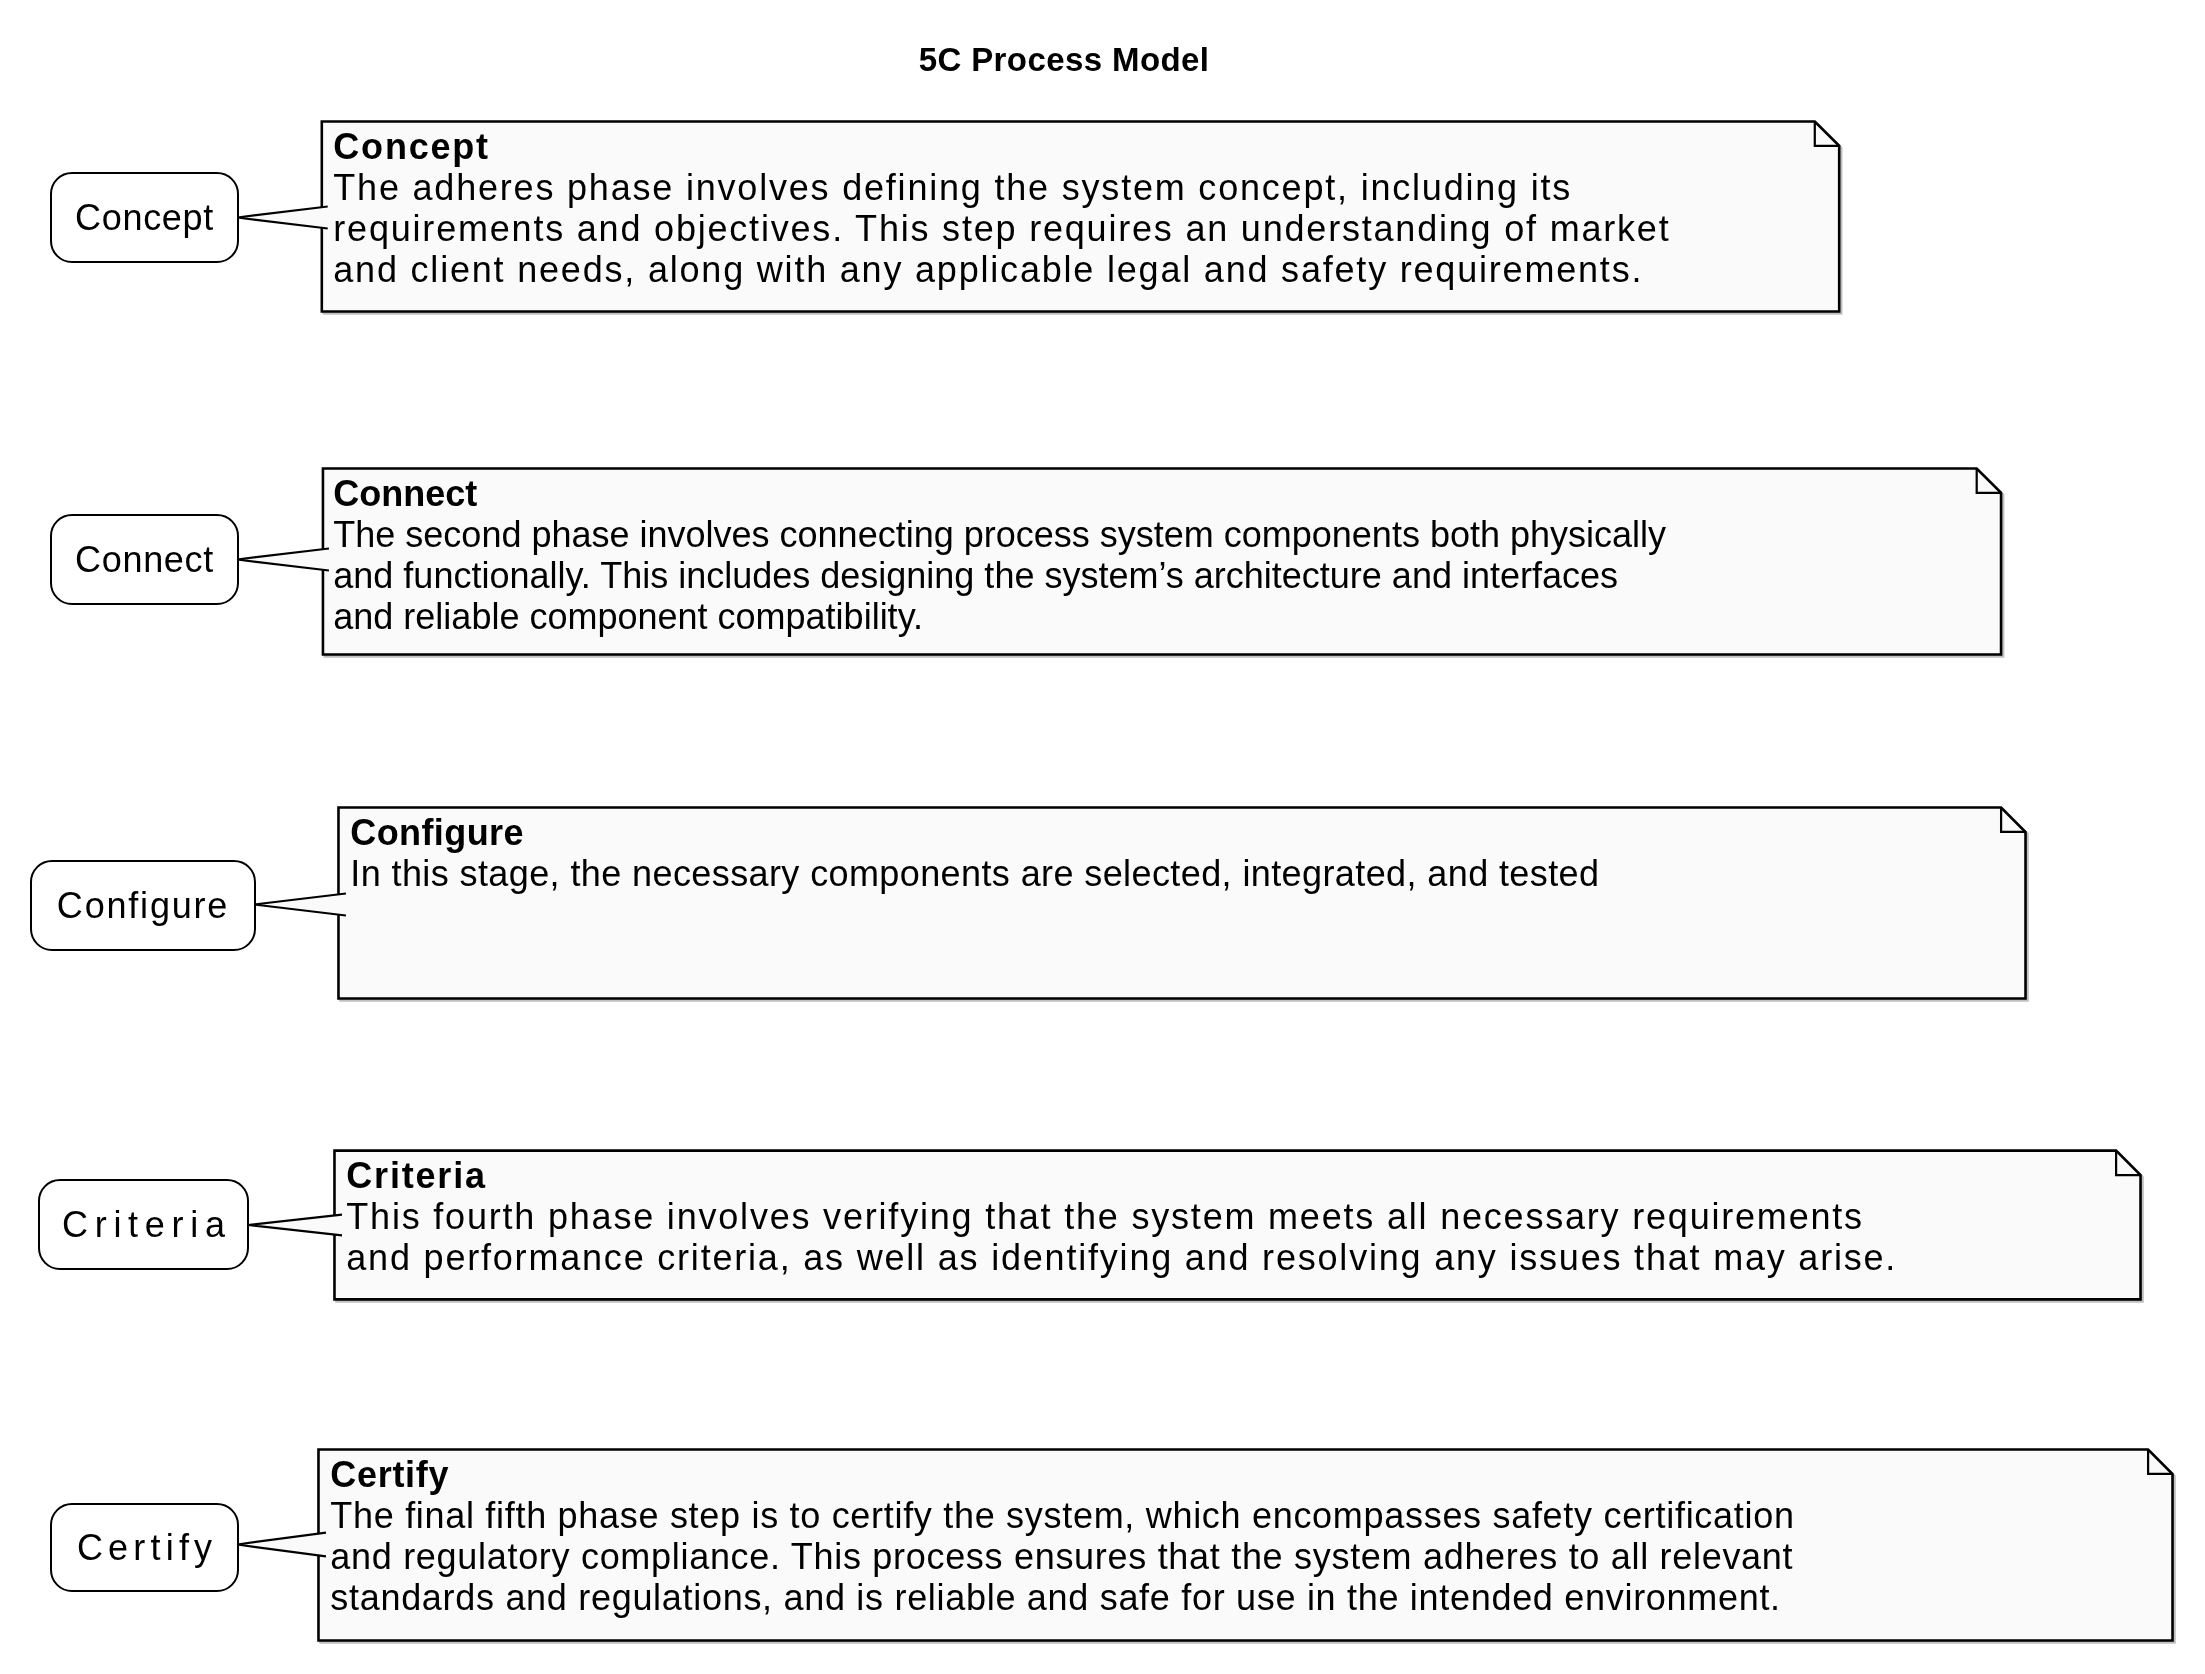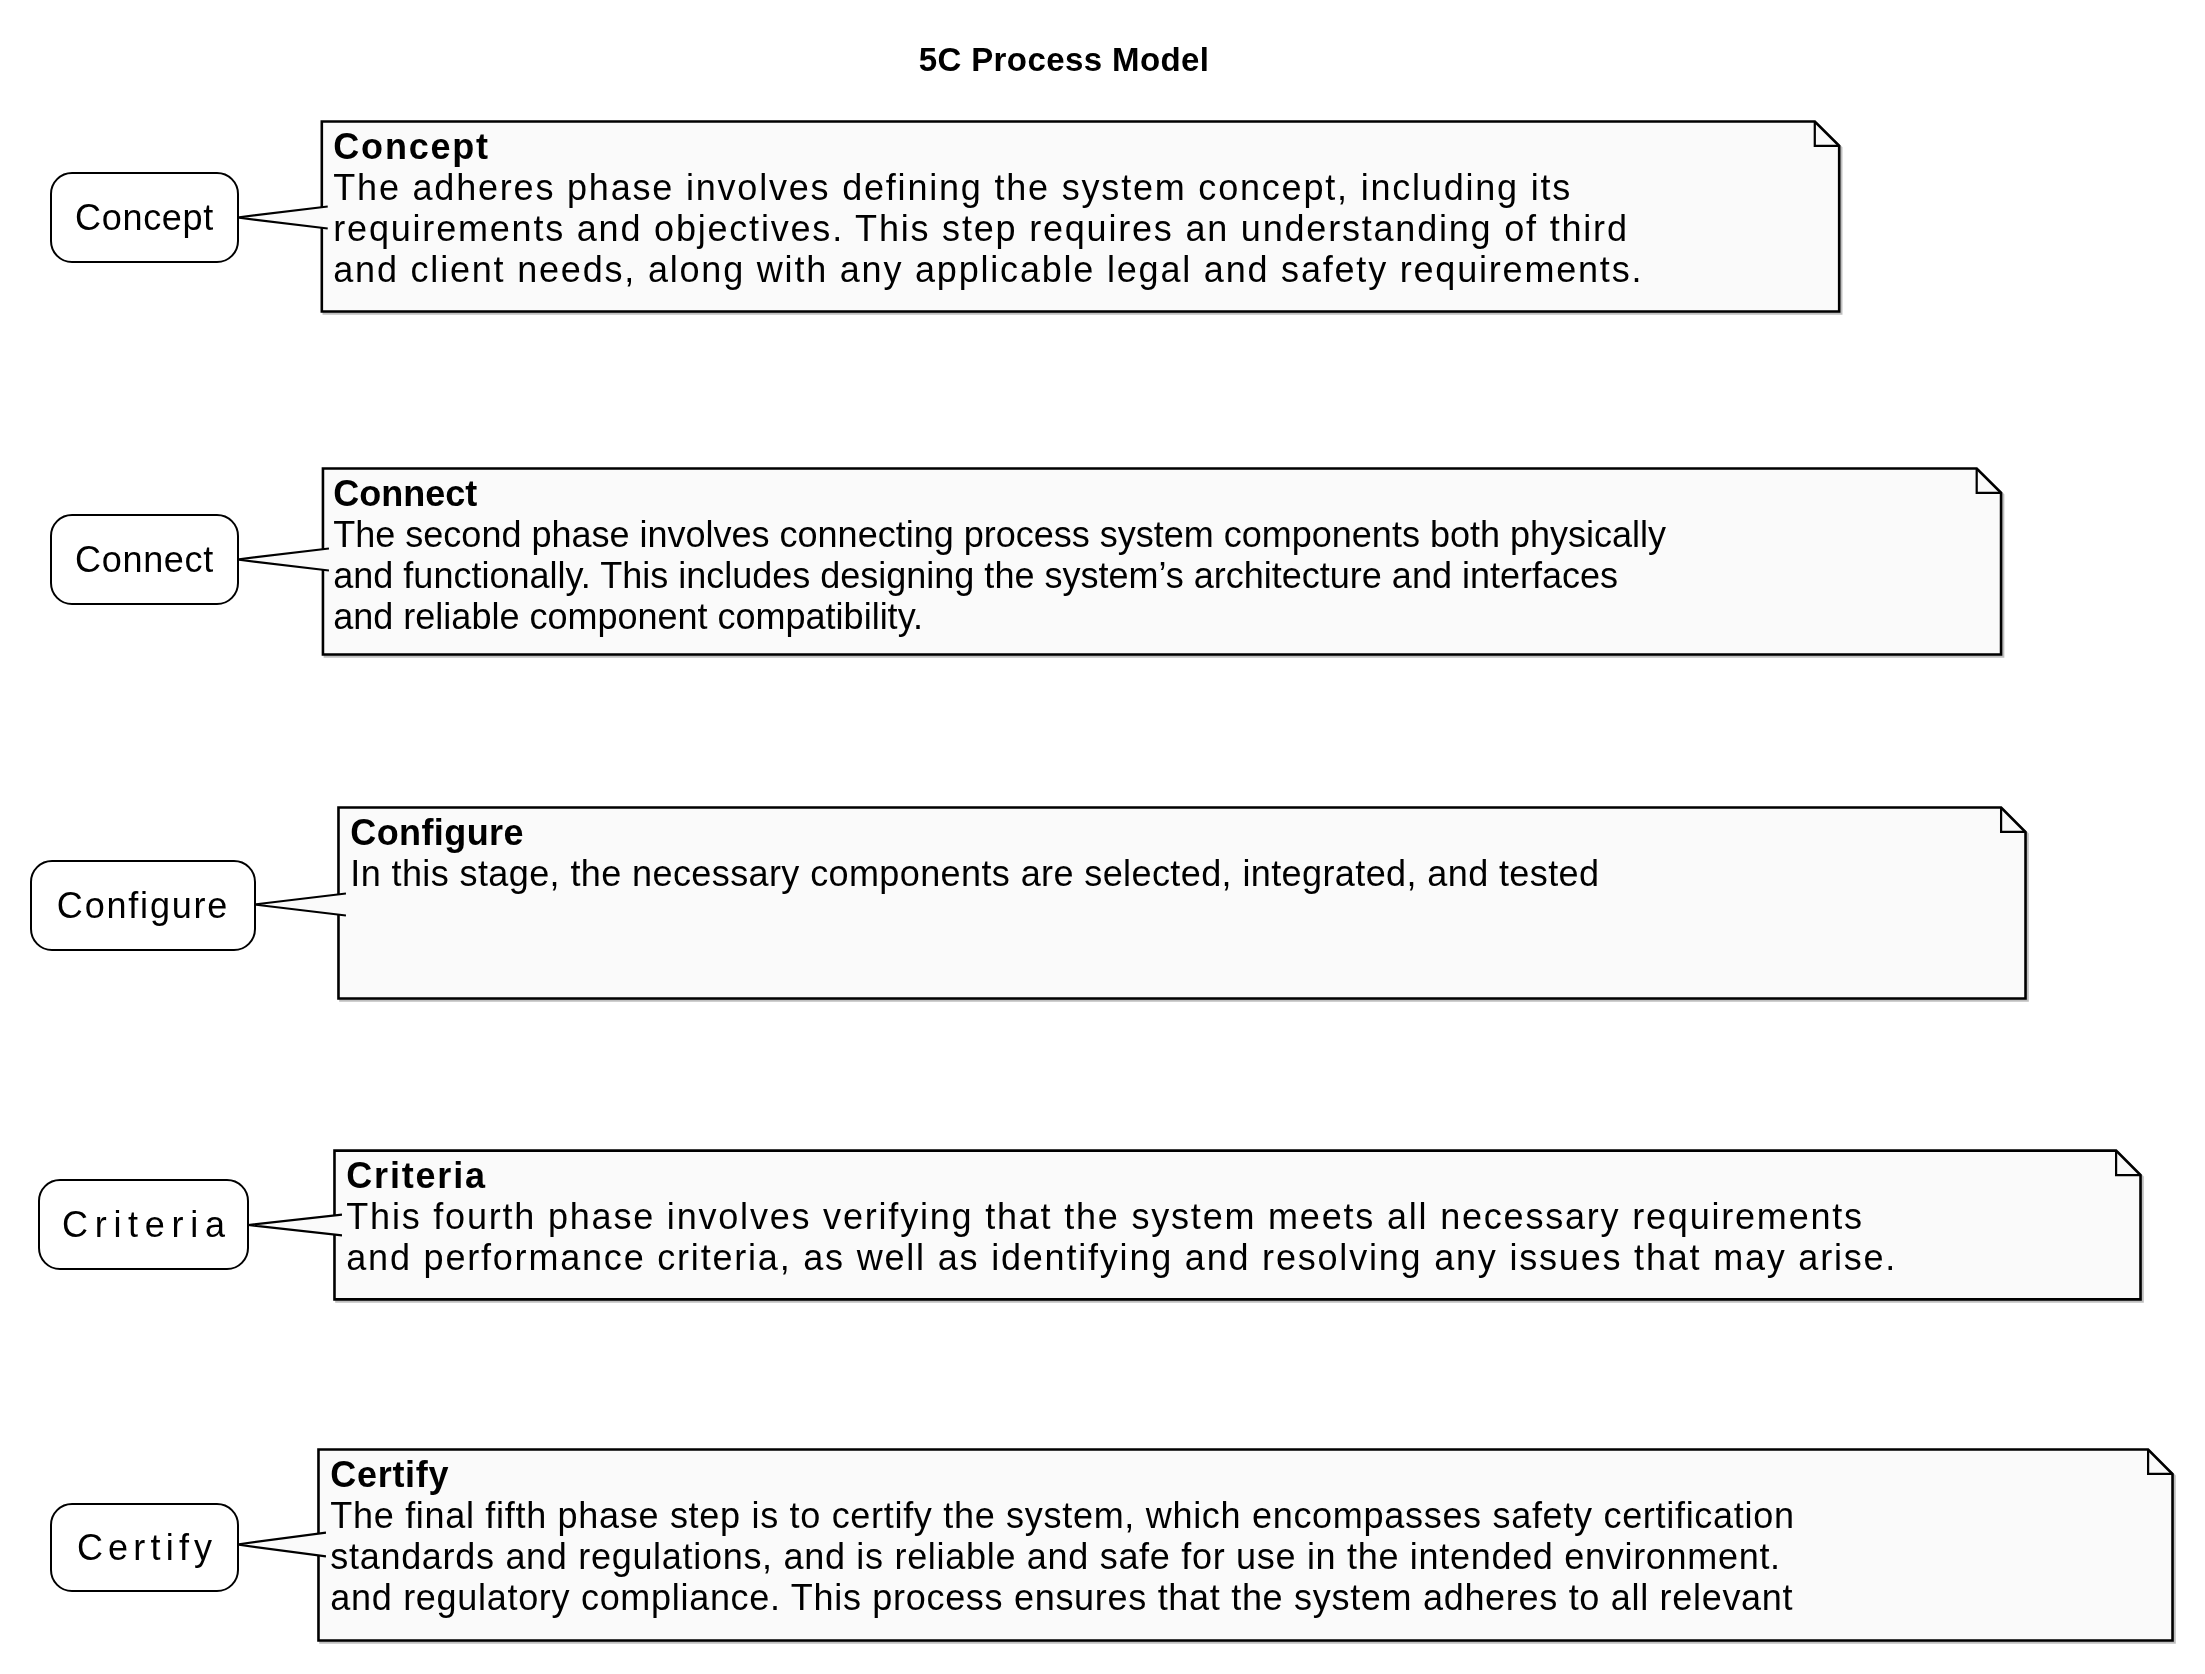--- a/index.html
+++ b/index.html
@@ -81,21 +81,21 @@
     <span class="sp1">Concept</span>
   </div>
   <div class="note note1">
     <svg width="1521" height="193" viewBox="0 0 2056 261">
       <path d="M2 2 L2021 2 L2054 35 L2054 259 L2 259 Z" fill="#fafafa" stroke="#000" stroke-width="3.5"></path>
       <path d="M2021 2 L2021 35 L2054 35" fill="none" stroke="#000" stroke-width="3"></path>
     </svg>
     <div class="note-body ls25">
       <span class="note-title">Concept</span>
       <span class="note-line">The adheres phase involves defining the system concept, including its</span>
-      <span class="note-line">requirements and objectives. This step requires an understanding of third</span>
+      <span class="note-line">requirements and objectives. This step requires an understanding of market</span>
       <span class="note-line">and client needs, along with any applicable legal and safety requirements.</span>
     </div>
   </div>
   <svg class="wedge w1" width="91" height="25" viewBox="0 0 123 34">
     <path d="M123 2 L0 17 L123 32" fill="#fafafa" stroke="#000" stroke-width="3"></path>
   </svg>
 
   <div class="node node2">
     <span class="sp1">Connect</span>
   </div>
@@ -154,22 +154,22 @@
     <span class="sp-med">Certify</span>
   </div>
   <div class="note note5">
     <svg width="1857" height="194" viewBox="0 0 2510 262">
       <path d="M2 2 L2475 2 L2508 35 L2508 260 L2 260 Z" fill="#fafafa" stroke="#000" stroke-width="3.5"></path>
       <path d="M2475 2 L2475 35 L2508 35" fill="none" stroke="#000" stroke-width="3"></path>
     </svg>
     <div class="note-body ls1">
       <span class="note-title">Certify</span>
       <span class="note-line">The final fifth phase step is to certify the system, which encompasses safety certification</span>
+      <span class="note-line">and regulatory compliance. This process ensures that the system adheres to all relevant</span>
       <span class="note-line">standards and regulations, and is reliable and safe for use in the intended environment.</span>
-      <span class="note-line">and regulatory compliance. This process ensures that the system adheres to all relevant</span>
     </div>
   </div>
   <svg class="wedge w5" width="89" height="27" viewBox="0 0 120 36">
     <path d="M120 2 L0 18 L120 34" fill="#fafafa" stroke="#000" stroke-width="3"></path>
   </svg>
 
 </div>
 
 
 </body></html>

